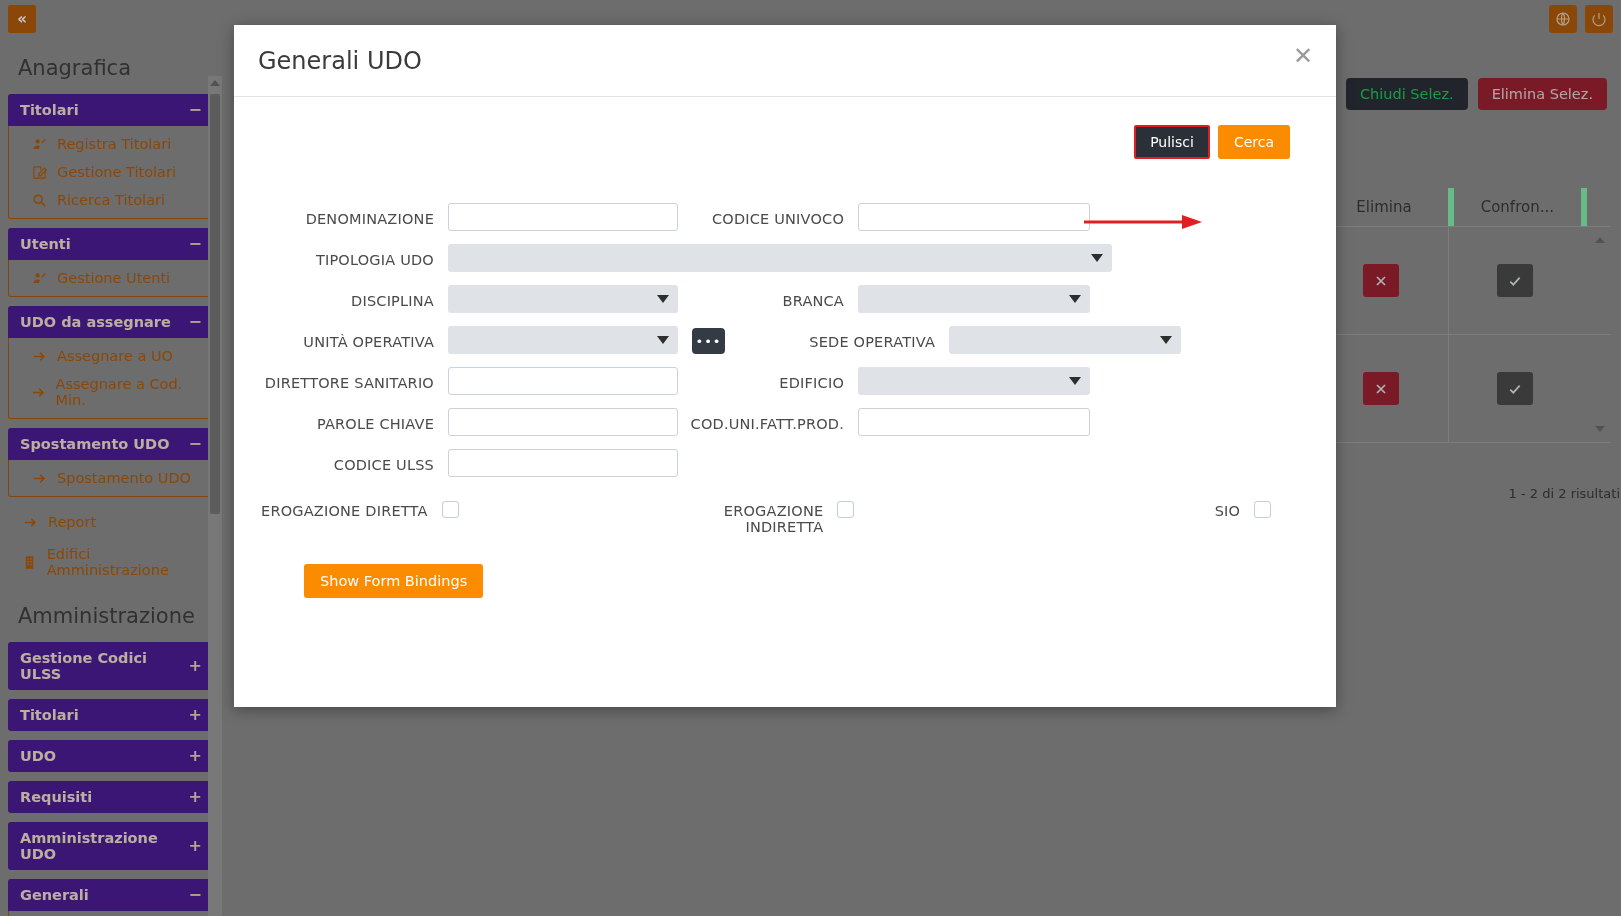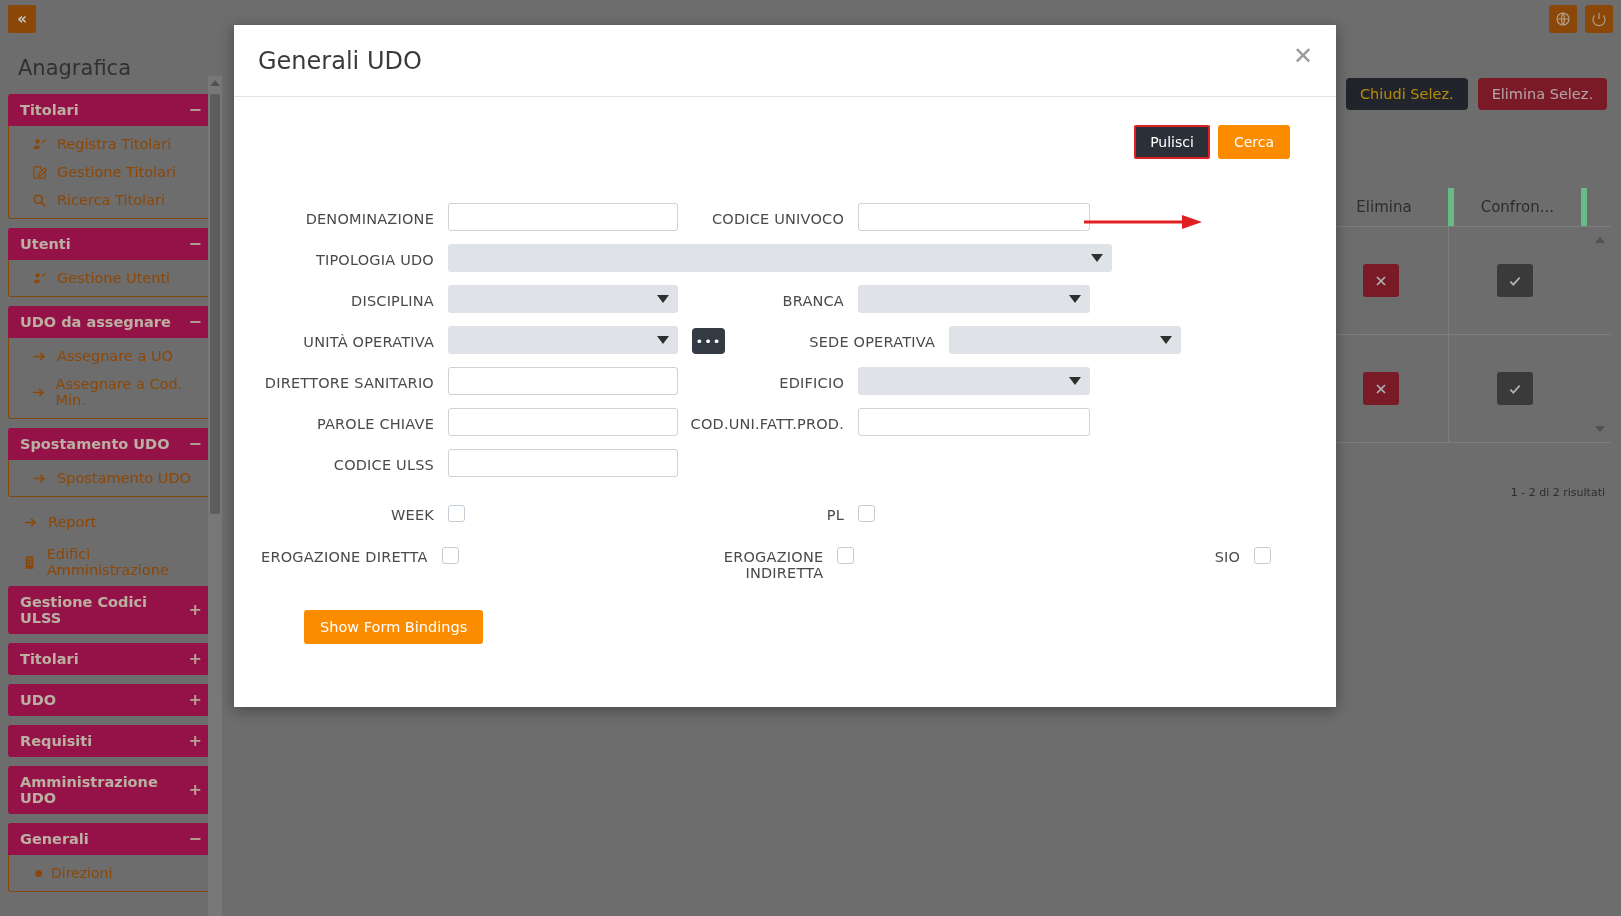--- a/index.html
+++ b/index.html
@@ -50,21 +50,21 @@
     background: #8c8c8c;
     overflow: hidden;
   }
   #sidebar-inner { padding: 0 8px 0 8px; width: 222px; }
   .sb-heading {
     font-size: 21px; color: #3f3f3f; padding: 18px 0 14px 10px;
     font-weight: normal;
   }
   .sb-group { margin-bottom: 9px; }
   .sb-group-head {
-    background: #be185d;
+    background: #4c1d95;
     color: #f0e0cf;
     font-size: 14.5px;
     font-weight: bold;
     padding: 8px 12px;
     border-radius: 3px;
     display: flex; align-items: center; justify-content: space-between;
     cursor: pointer;
   }
   .sb-group.open .sb-group-head { border-radius: 3px 3px 0 0; }
   .sb-group-sign { font-size: 16px; font-weight: bold; color: #e8d3bd; line-height: 10px; }
@@ -108,40 +108,40 @@
   .tri-up { border-left: 5px solid transparent; border-right: 5px solid transparent; border-bottom: 6px solid #6a6a6a; }
   .tri-down { border-left: 5px solid transparent; border-right: 5px solid transparent; border-top: 6px solid #6a6a6a; }
   #sb-thumb {
     position: absolute; left: 2px; top: 18px; width: 10px; height: 420px;
     background: #787878; border-radius: 2px; cursor: pointer;
   }
 
   
   #bgpage { position: absolute; left: 222px; top: 38px; width: 1399px; height: 878px; background: #8c8c8c; }
   #bg-actions { position: absolute; right: 14px; top: 40px; display: flex; gap: 10px; }
-  .bg-btn { padding: 8px 14px; border-radius: 4px; font-size: 14.5px; color: #eab308; cursor: pointer; white-space: nowrap;}
+  .bg-btn { padding: 8px 14px; border-radius: 4px; font-size: 14.5px; color: #22c55e; cursor: pointer; white-space: nowrap;}
   .bg-btn.dark { background: #2b3038; }
   .bg-btn.red  { background: #9b2231; color: #e6d2d4; }
 
   #bg-table { position: absolute; right: 10px; top: 150px; width: 430px; }
   .bg-thead { display: flex; border-bottom: 1px solid #a0a0a0; }
   .bg-th {
     flex: 1; text-align: center; font-size: 15px; color: #3a3a3a;
     padding: 10px 4px; border-left: 6px solid #86efac;
   }
   .bg-th.spacer { flex: 0 0 30px; }
   .bg-row { display: flex; height: 108px; border-bottom: 1px solid #a0a0a0; }
   .bg-td { flex: 1; border-left: 1px solid #a0a0a0; display: flex; align-items: center; justify-content: center; }
   .bg-td.spacer { flex: 0 0 30px; border-left: none; position: relative;}
   .act-btn { width: 36px; height: 33px; border-radius: 3px; display: flex; align-items: center; justify-content: center; color: #dfe7e7; cursor: pointer; }
   .act-btn.teal { background: #11727c; }
   .act-btn.red  { background: #9b2231; }
   .act-btn.gray { background: #4b4b4b; }
   .act-btn svg { width: 16px; height: 16px; }
-  #bg-results { position: absolute; right: 16px; top: 448px; font-size: 11px; color: #3a3a3a; }
+  #bg-results { position: absolute; right: 1px; top: 448px; font-size: 13px; color: #3a3a3a; }
   .mini-arrow { position:absolute; right:6px; width:0;height:0; }
 
   
   #overlay { position: absolute; left: 0; top: 0; width: 1621px; height: 916px; background: rgba(0,0,0,0.22); }
   #modal {
     position: absolute; left: 234px; top: 25px; width: 1102px; height: 682px;
     background: #ffffff; box-shadow: 0 3px 14px rgba(0,0,0,.35);
   }
   #modal-header {
     height: 72px; border-bottom: 1px solid #e3e3e3;
@@ -393,20 +393,21 @@
             <rect x="13.1" y="5" width="2.4" height="2.4" fill="#8c8c8c"></rect>
             <rect x="8.5" y="9.5" width="2.4" height="2.4" fill="#8c8c8c"></rect>
             <rect x="13.1" y="9.5" width="2.4" height="2.4" fill="#8c8c8c"></rect>
             <rect x="8.5" y="14" width="2.4" height="2.4" fill="#8c8c8c"></rect>
             <rect x="13.1" y="14" width="2.4" height="2.4" fill="#8c8c8c"></rect>
           </svg>
       </span>
       <span>Edifici Amministrazione</span>
     </div>
 
+    <div class="sb-heading">Amministrazione</div>
 
     <div class="sb-group">
       <div class="sb-group-head">
         <span>Gestione Codici ULSS</span>
         <span class="sb-group-sign">+</span>
       </div>
     </div>
     <div class="sb-group">
       <div class="sb-group-head">
         <span>Titolari</span>
@@ -553,30 +554,20 @@
         <div class="txt" style="width:232px;"></div>
       </div>
 
       
       <div class="frow">
         <div class="lbl lbl-a">CODICE ULSS</div>
         <div class="txt" style="width:230px;"></div>
       </div>
 
       
-      <div class="frow" style="margin-top:22px;">
-        <div class="lbl lbl-a">WEEK</div>
-        <div style="width:230px;">
-            <div class="cbx"></div>
-          </div>
-        <div class="lbl" style="width:180px;padding-right:14px;">PL</div>
-        <div style="width:232px;">
-            <div class="cbx"></div>
-          </div>
-      </div>
 
       
       <div class="frow" style="margin-top:18px;">
         <div class="lbl lbl-a">EROGAZIONE DIRETTA</div>
         <div style="width:230px;">
             <div class="cbx"></div>
           </div>
         <div class="lbl" style="width:180px;padding-right:14px;">EROGAZIONE INDIRETTA</div>
         <div style="width:232px;">
             <div class="cbx"></div>

